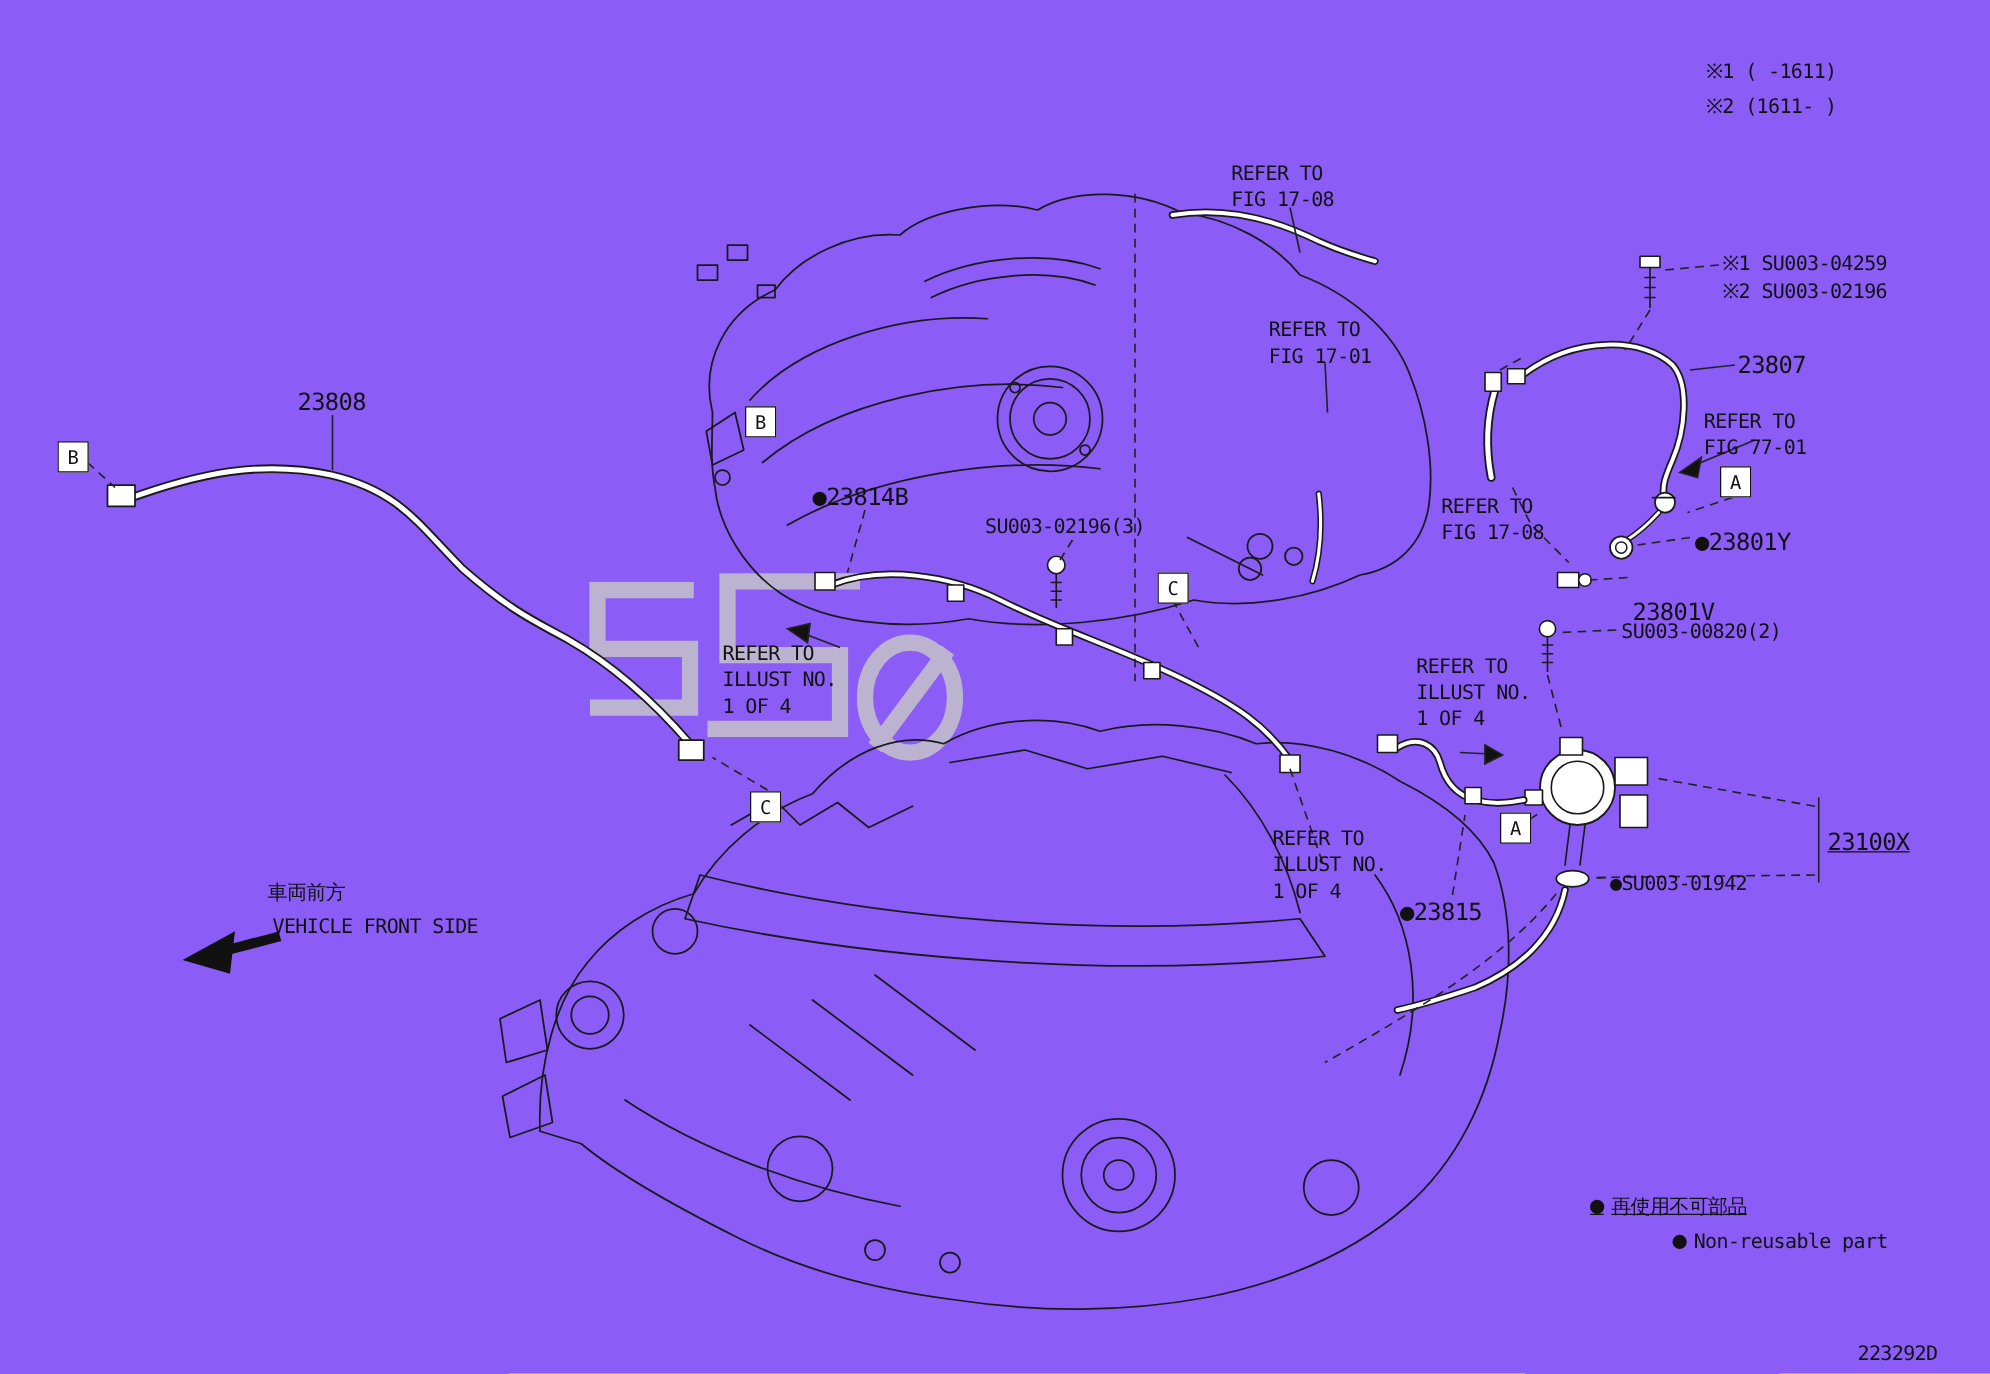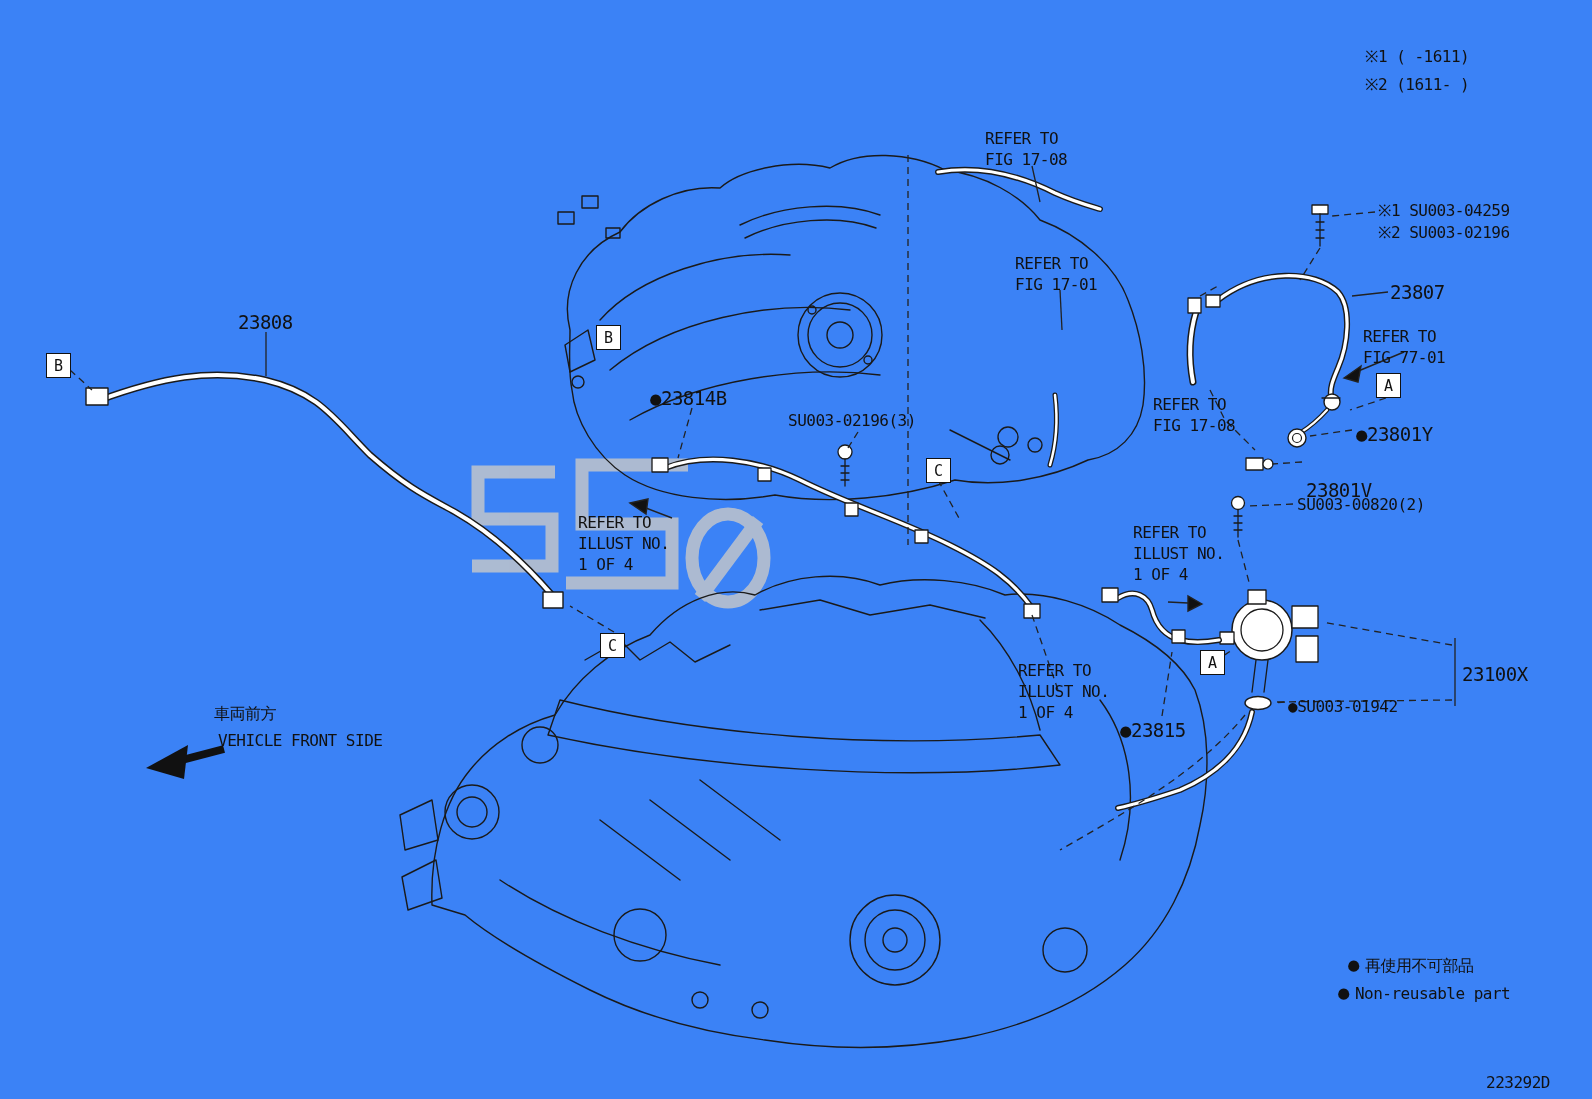--- a/index.html
+++ b/index.html
@@ -1,16 +1,16 @@
 <!DOCTYPE html>
 <html><head>
 <meta charset="utf-8">
 <style>
   html,body{margin:0;padding:0;background:#ffffff;}
-  #page{position:relative;width:1592px;height:1099px;background:#3b82f6;overflow:hidden;
+  #page{position:relative;width:1592px;height:1099px;background:#8b5cf6;overflow:hidden;
         font-family:"DejaVu Sans Mono","Liberation Mono",monospace;color:#111;}
   svg.art{position:absolute;left:0;top:0;}
   .lbl{position:absolute;font-size:16px;line-height:1.32;white-space:pre-line;letter-spacing:-0.5px;}
   .part{font-size:19px;letter-spacing:-0.5px;text-align:center;}
   .callout{position:absolute;width:23px;height:23px;border:1.6px solid #111;
            display:flex;align-items:center;justify-content:center;
            font-size:15px;background:#fff;}
   .legend-row{position:absolute;font-size:16px;letter-spacing:-0.5px;white-space:nowrap;}
   .legend-row .b{font-size:19px;margin-right:6px;}
   .jp{font-family:"DejaVu Sans",sans-serif;}
@@ -212,35 +212,35 @@
   <div class="lbl" style="left:1297px;top:494px;">SU003-00820(2)</div>
   <div class="lbl" style="left:578px;top:512px;">REFER TO
 ILLUST NO.
 1 OF 4</div>
   <div class="lbl" style="left:1133px;top:522px;">REFER TO
 ILLUST NO.
 1 OF 4</div>
   <div class="lbl" style="left:1018px;top:660px;">REFER TO
 ILLUST NO.
 1 OF 4</div>
-  <div class="lbl part" style="left:1462px;top:662px;">23100X</div>
+  <div class="lbl part" style="left:1462px;top:662px;text-decoration:underline;">23100X</div>
   <div class="lbl" style="left:1288px;top:696px;">●SU003-01942</div>
   <div class="lbl part" style="left:1120px;top:718px;">●23815</div>
 
   <div class="lbl jp" style="left:214px;top:703px;font-size:16px;">車両前方</div>
   <div class="lbl" style="left:218px;top:730px;">VEHICLE FRONT SIDE</div>
 
   <div class="callout" style="left:46px;top:353px;">B</div>
   <div class="callout" style="left:596px;top:325px;">B</div>
   <div class="callout" style="left:926px;top:458px;">C</div>
   <div class="callout" style="left:600px;top:633px;">C</div>
   <div class="callout" style="left:1376px;top:373px;">A</div>
   <div class="callout" style="left:1200px;top:650px;">A</div>
 
-  <div class="legend-row" style="left:1348px;top:953px;">
+  <div class="legend-row" style="left:1272px;top:953px;text-decoration:underline;">
     <span class="b">●</span><span class="jp">再使用不可部品</span>
   </div>
   <div class="legend-row" style="left:1338px;top:981px;">
     <span class="b">●</span><span>Non-reusable part</span>
   </div>
 
   <div class="lbl" style="left:1486px;top:1072px;">223292D</div>
 
 </div>
 

